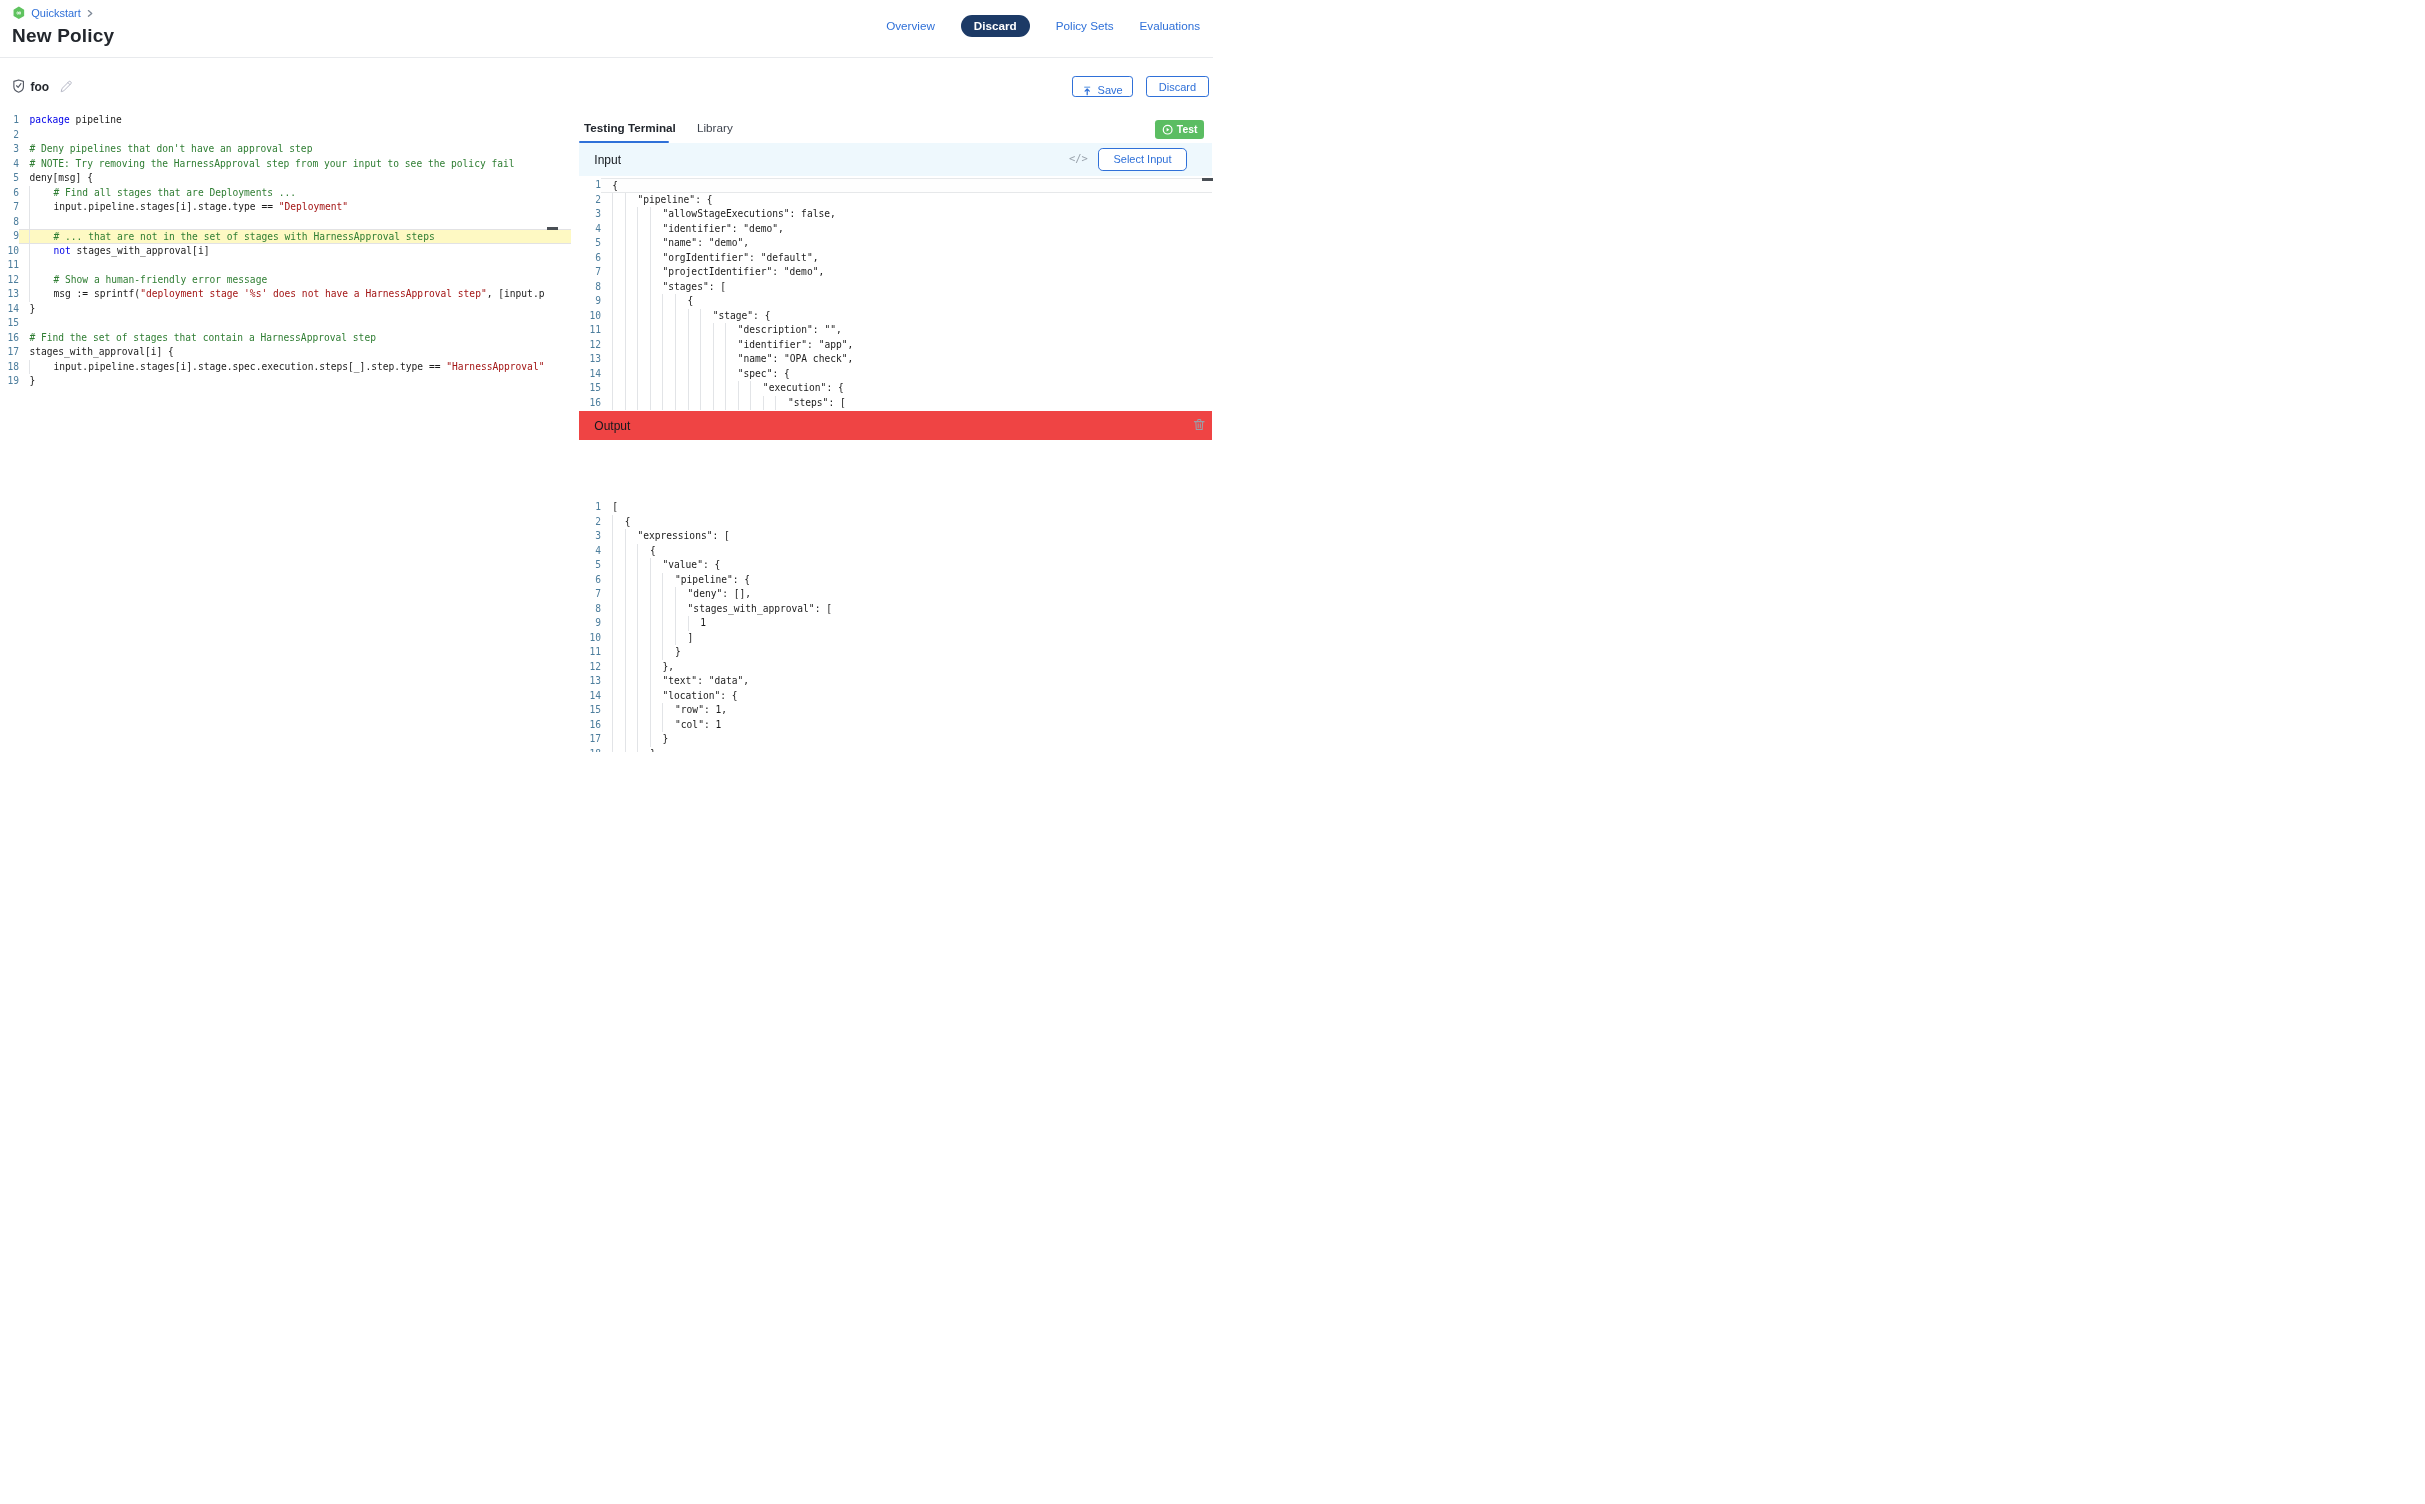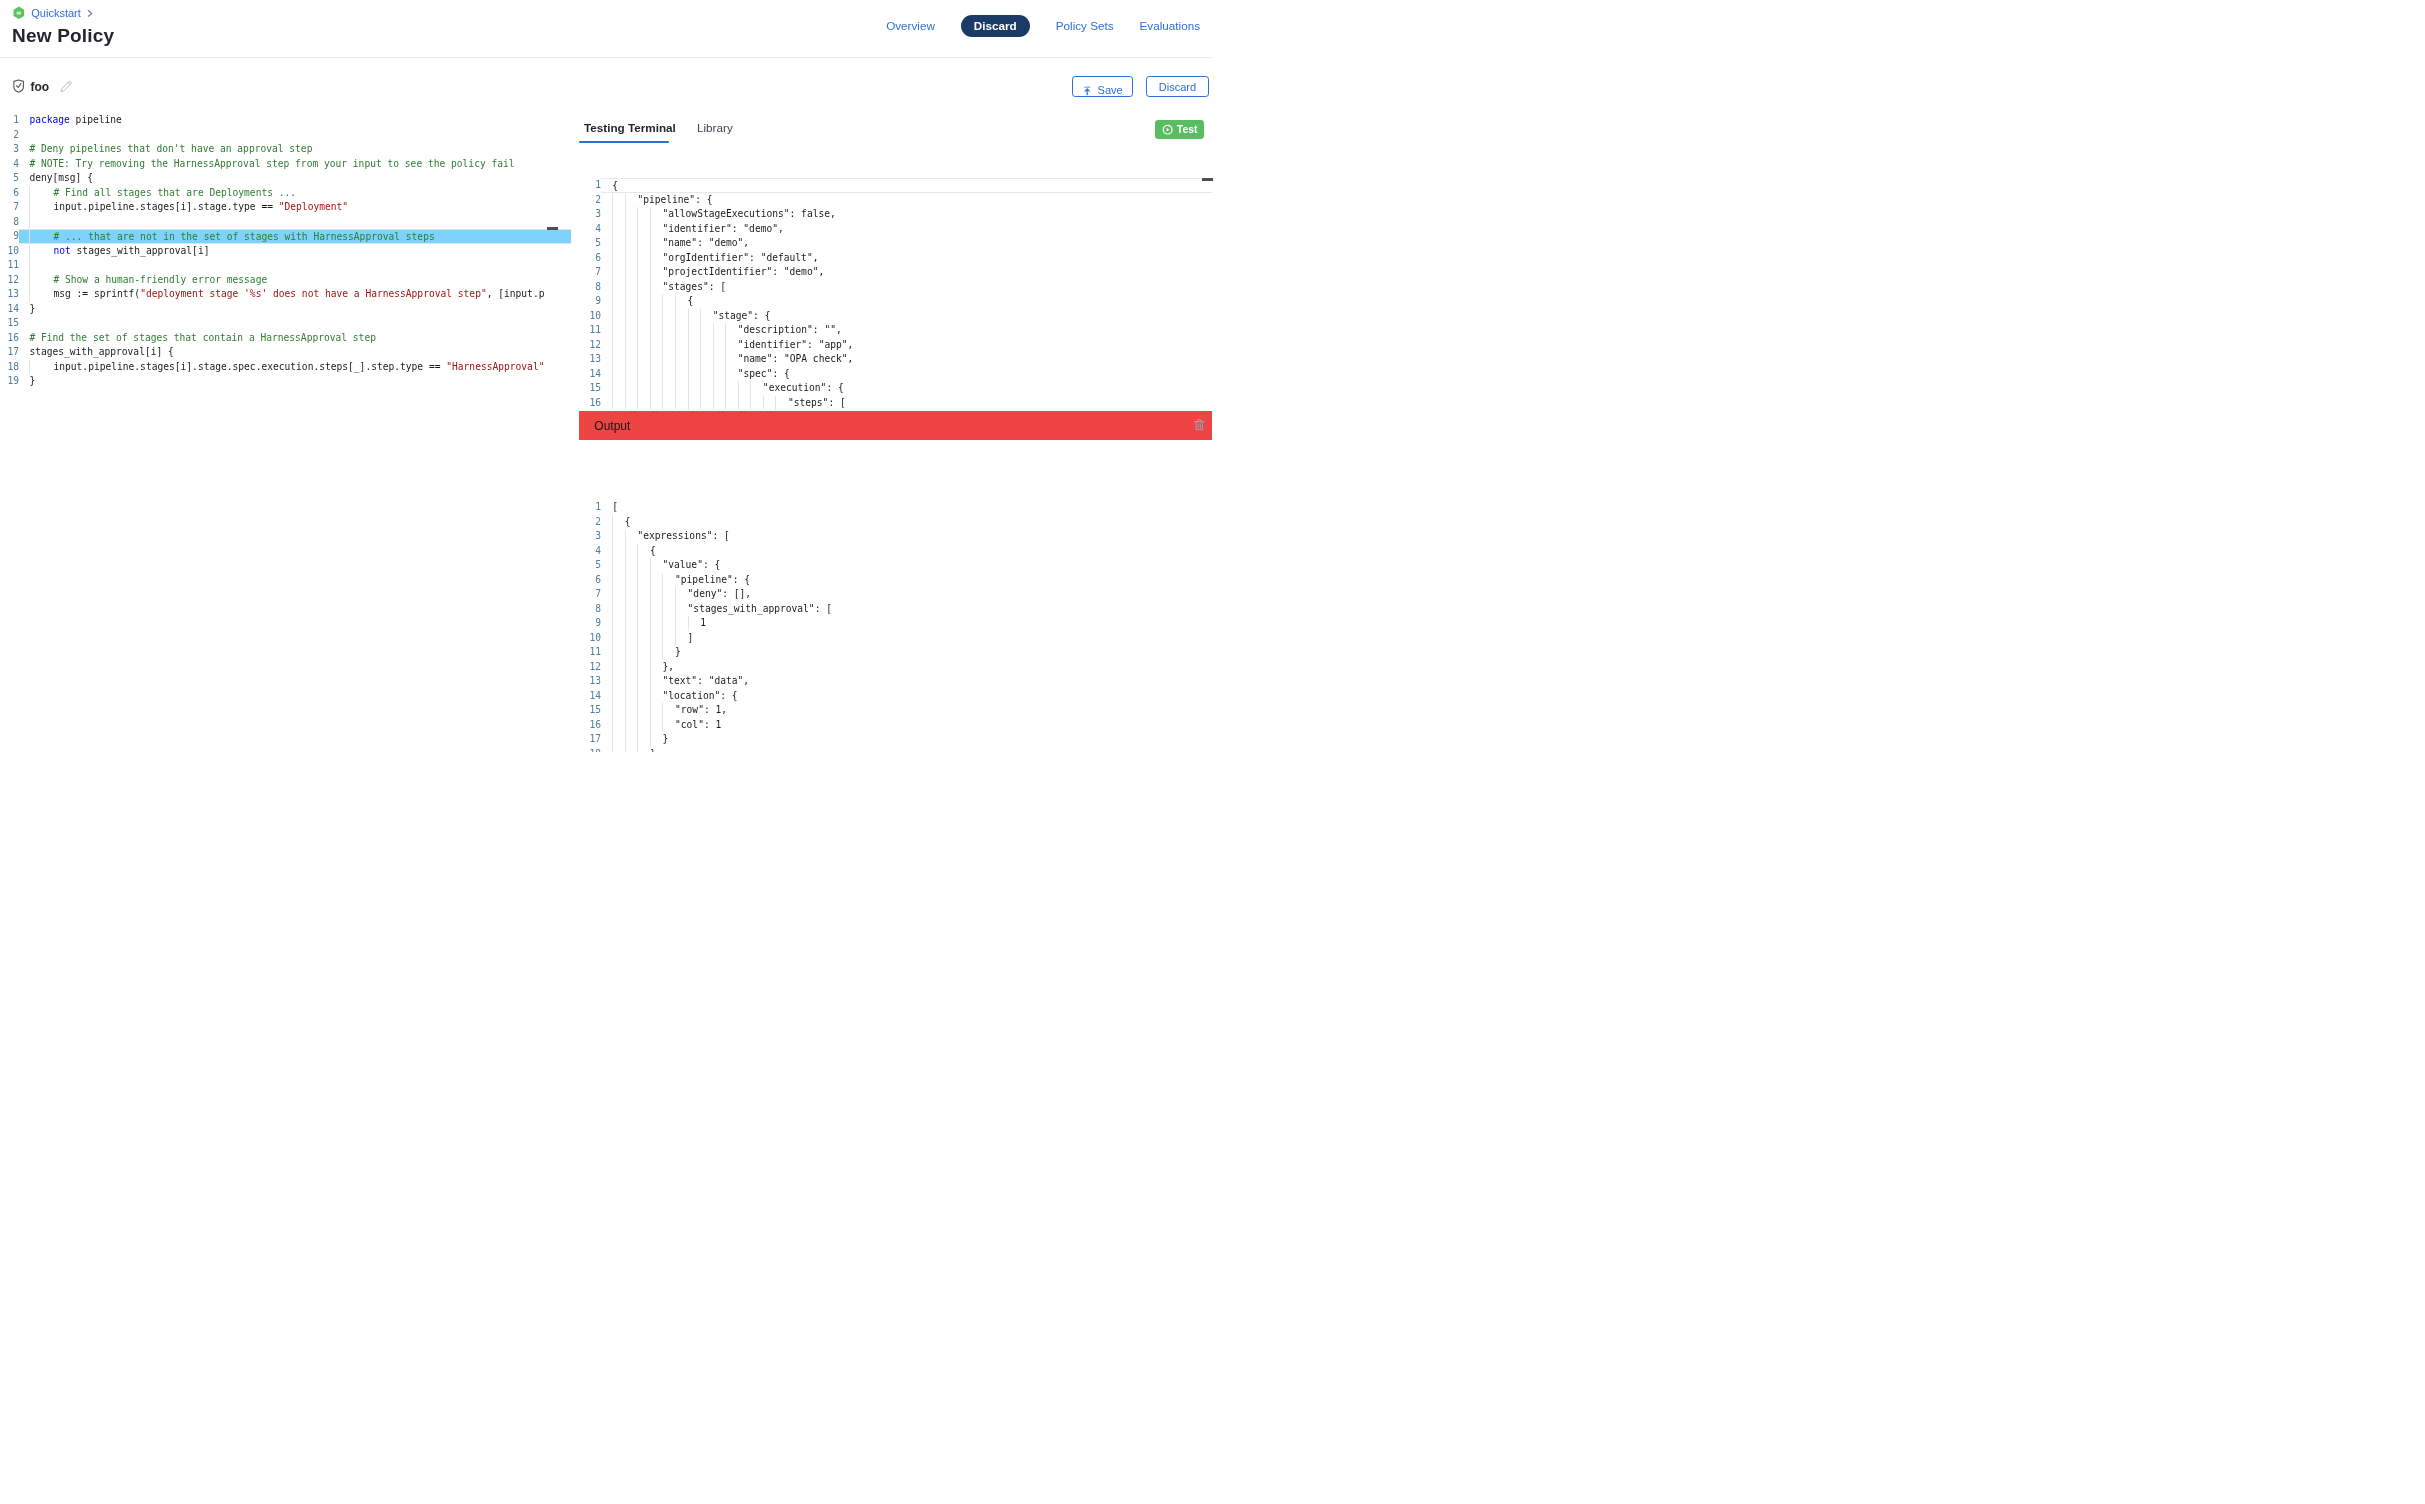--- a/index.html
+++ b/index.html
@@ -36,21 +36,21 @@
   .ct { flex:1; white-space:pre; line-height:14.5px; color:#1b1b1b; }
   #rego-editor .ln { width:19px; }
   #rego-editor .ct { padding-left:10.4px; }
   #input-editor .ln, #output-editor .ln { width:22px; }
   #input-editor .ct, #output-editor .ct { padding-left:11.3px; }
   .ig { display:inline-block; height:14.5px; border-left:0.8px solid #e2e4e7; vertical-align:top; }
   .tk-k { color:#0000e8; }
   .tk-c { color:#2e7d32; }
   .tk-s { color:#a31515; }
   .tk-p { color:#1b1b1b; }
-  #rego-editor .hl .ct { background:#7dd3fc; border-top:0.8px solid #e2e2e4; border-bottom:0.8px solid #e2e2e4; height:13px; box-sizing:content-box; }
+  #rego-editor .hl .ct { background:#fef9c3; border-top:0.8px solid #e2e2e4; border-bottom:0.8px solid #e2e2e4; height:13px; box-sizing:content-box; }
   #input-editor .hl .ct { background:#fefefe; border-top:0.8px solid #e6e8ea; border-bottom:0.8px solid #e6e8ea; height:13px; }
   .scroll-mark { position:absolute; background:#4a4f55; }
 
   
   .tab { position:absolute; font-size:11.7px; cursor:pointer; }
   .tab-active { font-weight:700; color:#22272e; }
   .tab-idle { font-weight:500; color:#3f454f; }
   .tab-underline { position:absolute; left:579px; top:141px; width:90px; height:2.4px; background:#2f70d8; border-radius:1.6px; }
   .btn-test {
     position:absolute; left:1155px; top:120px; width:49px; height:19px;
@@ -216,20 +216,27 @@
   <div class="btn-test">
     <span style="display:flex;">
       <svg width="11.3" height="11.3" viewBox="0 0 14 14" fill="none">
         <circle cx="7" cy="7" r="5.4" stroke="#ffffff" stroke-width="1.5"></circle>
         <path d="M5.7 4.6 L9 7 L5.7 9.4 Z" fill="#ffffff"></path>
       </svg>
     </span>
     <span>Test</span>
   </div>
 
+  <div class="input-header">
+    <span class="panel-title input-title">Input</span>
+    <span class="code-icon">&lt;/&gt;</span>
+    <div class="btn-select-input">
+      <span>Select Input</span>
+    </div>
+  </div>
   <div id="input-editor" class="ed" style="left:579px; top:176px; width:633px; height:235px; padding-top:2.4px;">
       <div class="cl hl">
         <span class="ln">1</span>
         <span class="ct"><span class="tk-p">{</span></span>
       </div>
       <div class="cl">
         <span class="ln">2</span>
         <span class="ct"><span class="ig" style="width: 2ch;"></span><span class="ig" style="width: 2ch;"></span><span class="tk-p">"pipeline": {</span></span>
       </div>
       <div class="cl">

